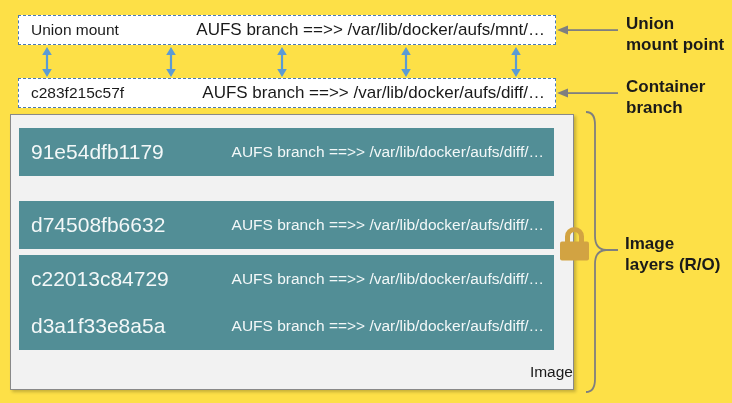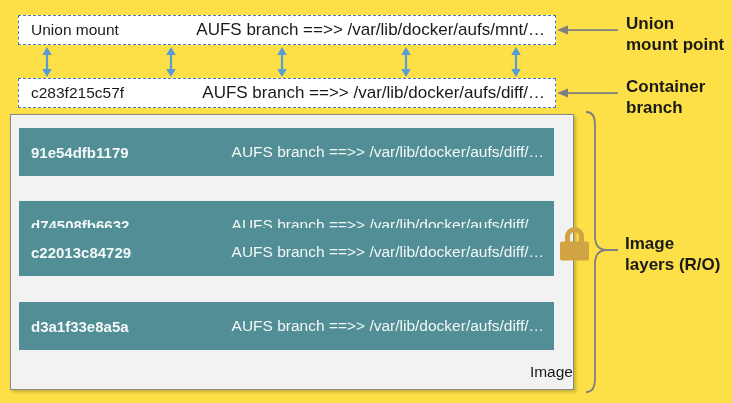--- a/index.html
+++ b/index.html
@@ -56,24 +56,23 @@
     left: 8px;
     width: 535px;
     height: 48px;
     background: #528e96;
   }
   .layer-row .left-text {
     position: absolute;
     left: 12px;
     top: 50%;
     transform: translateY(-50%);
-    font-size: 15px;
+    font-size: 21px;
     color: #f3f8f8;
     white-space: nowrap;
-    font-weight: bold;
   }
   .layer-row .right-text {
     position: absolute;
     right: 10px;
     top: 50%;
     transform: translateY(-50%);
     font-size: 15.5px;
     color: #f3f8f8;
     white-space: nowrap;
   }
@@ -140,21 +139,21 @@
 
   <div class="image-box">
     <div class="layer-row" style="top:13px;">
       <span class="left-text">91e54dfb1179</span>
       <span class="right-text">AUFS branch ==&gt;&gt; /var/lib/docker/aufs/diff/…</span>
     </div>
     <div class="layer-row" style="top:86px;">
       <span class="left-text">d74508fb6632</span>
       <span class="right-text">AUFS branch ==&gt;&gt; /var/lib/docker/aufs/diff/…</span>
     </div>
-    <div class="layer-row" style="top:113px;">
+    <div class="layer-row" style="top:140px;">
       <span class="left-text">c22013c84729</span>
       <span class="right-text">AUFS branch ==&gt;&gt; /var/lib/docker/aufs/diff/…</span>
     </div>
     <div class="layer-row" style="top:187px;">
       <span class="left-text">d3a1f33e8a5a</span>
       <span class="right-text">AUFS branch ==&gt;&gt; /var/lib/docker/aufs/diff/…</span>
     </div>
     <div class="image-caption">Image</div>
   </div>
 

